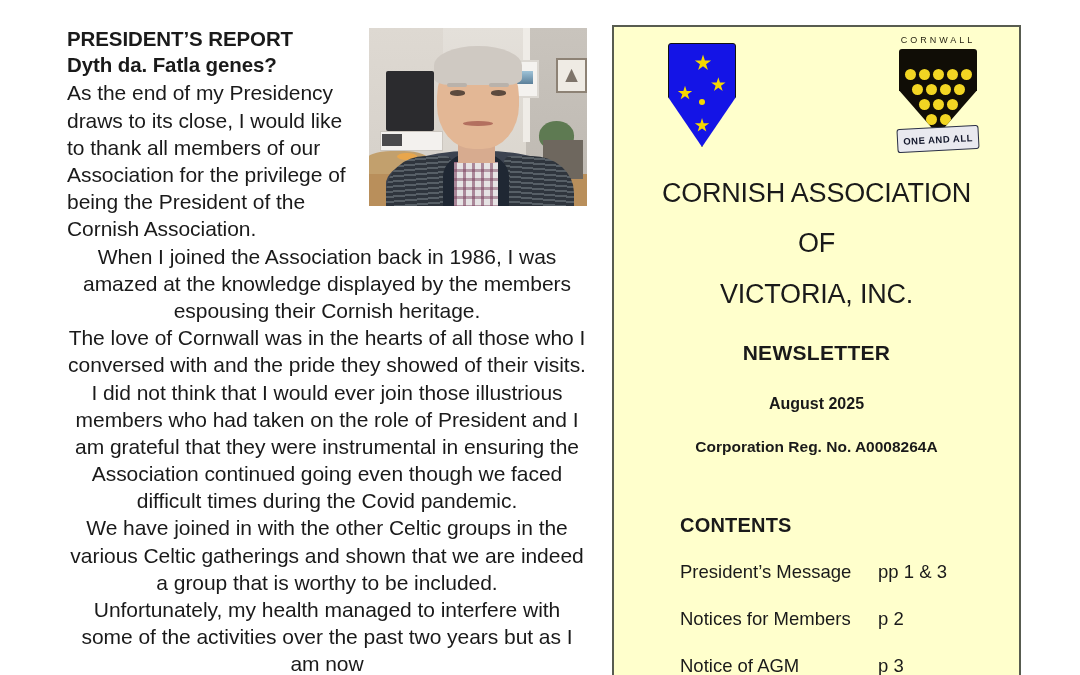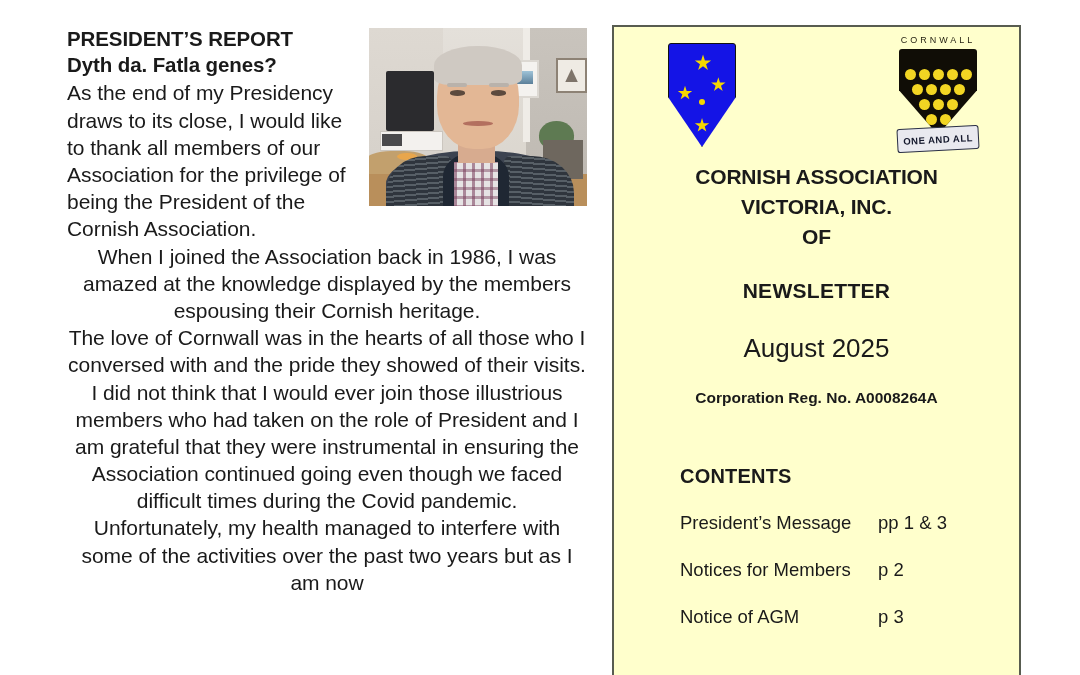--- a/index.html
+++ b/index.html
@@ -388,40 +388,40 @@
     color: #14182c;
     box-sizing: border-box;
   }
 
   
   .masthead-text {
     text-align: center;
     padding: 0 14px;
   }
   .org-name {
-    font-size: 21px;
-    font-weight: bold;
+    font-size: 27px;
+    font-weight: normal;
     line-height: 1.42;
     letter-spacing: -0.2px;
-    margin: 0;
+    margin: 12px;
   }
   .newsletter-word {
     font-size: 21px;
     font-weight: bold;
     letter-spacing: 0.3px;
     margin: 28px 0 0 0;
   }
   .issue-number {
     font-size: 19px;
     font-weight: bold;
     margin: 8px 0 0 0;
   }
   .issue-date {
-    font-size: 26px;
-    font-weight: normal;
+    font-size: 16px;
+    font-weight: bold;
     margin: 30px 0 0 0;
   }
   .registration {
     font-size: 15.5px;
     font-weight: bold;
     margin: 25px 0 0 0;
   }
 
   
   .contents-block {
@@ -488,20 +488,21 @@
   </figure>
 
   <h1 class="report-title">PRESIDENT’S REPORT</h1>
   <h2 class="report-subtitle">Dyth da. Fatla genes?</h2>
 
   <div class="article-body">
     <p class="para">As the end of my Presidency draws to its close, I would like to thank all members of our Association for the privilege of being the President of the Cornish Association.</p>
     <p class="para para-gap">When I joined the Association back in 1986, I was amazed at the knowledge displayed by the members espousing their Cornish heritage.</p>
     <p class="para">The love of Cornwall was in the hearts of all those who I conversed with and the pride they showed of their visits.</p>
     <p class="para">I did not think that I would ever join those illustrious members who had taken on the role of President and I am grateful that they were instrumental in ensuring the Association continued going even though we faced difficult times during the Covid pandemic.</p>
+    <p class="para para-gap">We have joined in with the other Celtic groups in the various Celtic gatherings and shown that we are indeed a group that is worthy to be included.</p>
     <p class="para para-gap">Unfortunately, my health managed to interfere with some of the activities over the past two years but as I am now</p>
   </div>
 </div>
 
 <div class="masthead-panel">
 
   <div class="crest-row">
 
     <div class="crest-victoria">
       <div class="shield-blue"></div>
@@ -540,22 +541,22 @@
         <div class="bezant-row r5">
           <span class="bezant"></span>
         </div>
       </div>
       <div class="motto-ribbon">ONE AND ALL</div>
     </div>
   </div>
 
   <div class="masthead-text">
     <p class="org-name">CORNISH ASSOCIATION</p>
+    <p class="org-name">OF</p>
     <p class="org-name">VICTORIA, INC.</p>
-    <p class="org-name">OF</p>
 
     <p class="newsletter-word">NEWSLETTER</p>
     <p class="issue-date">August 2025</p>
     <p class="registration">Corporation Reg. No. A0008264A</p>
   </div>
 
   <div class="contents-block">
     <h3 class="contents-heading">CONTENTS</h3>
 
     <div class="contents-row">

